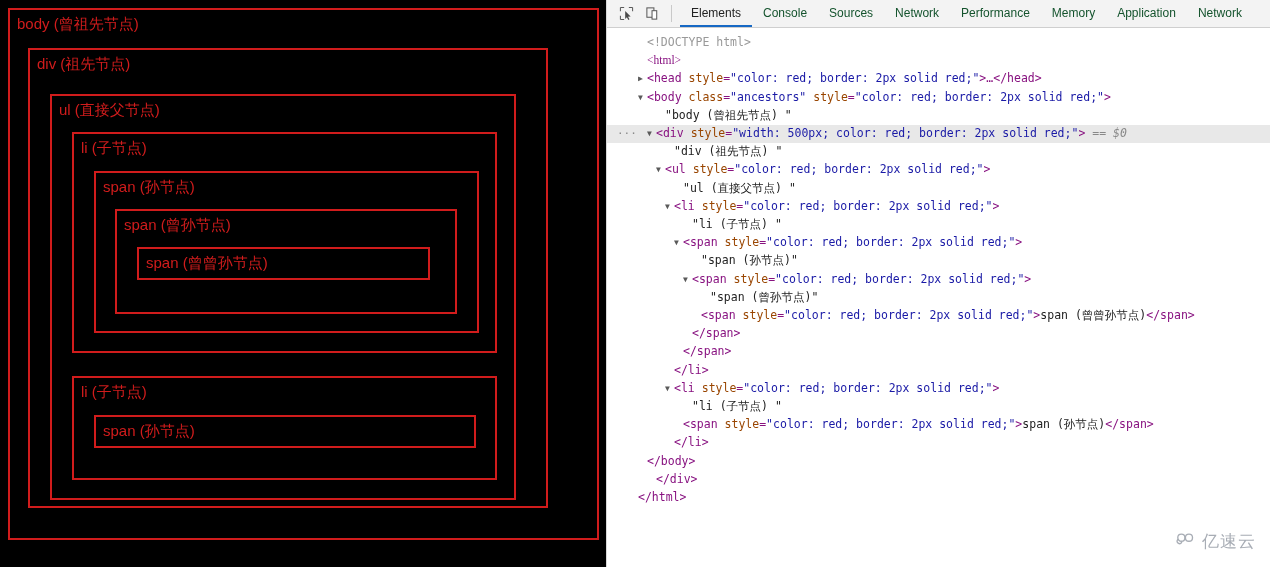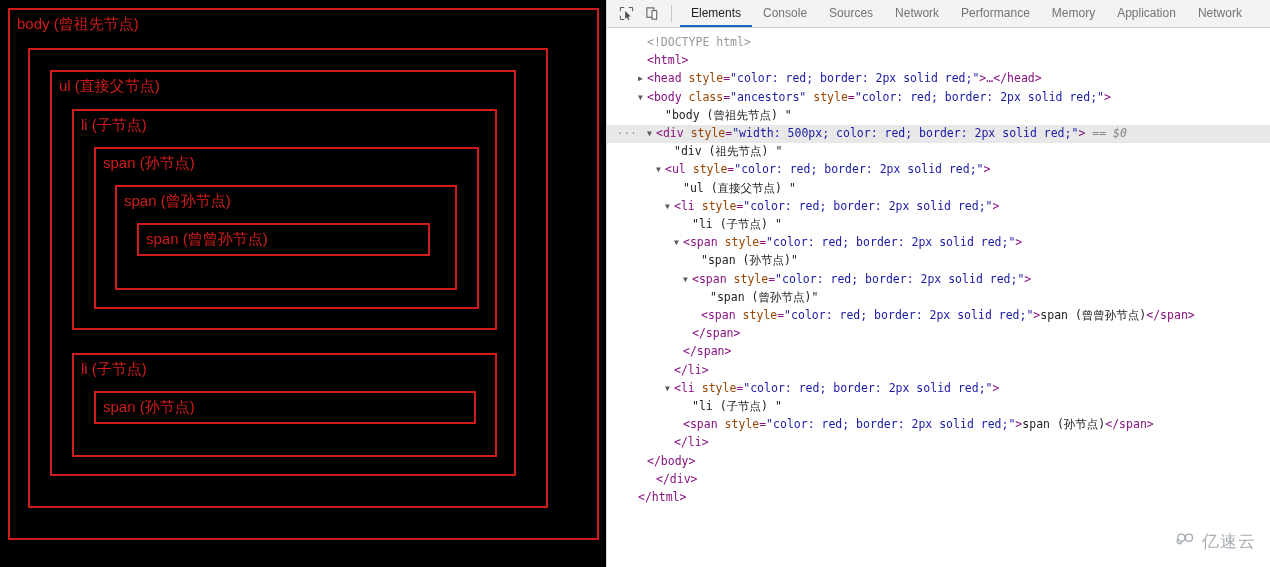--- a/index.html
+++ b/index.html
@@ -131,21 +131,21 @@
   }
   #dt-tabs {
     display: flex;
     align-items: stretch;
   }
   .dt-tab {
     display: flex;
     align-items: center;
     padding: 0 11px;
     font-size: 12px;
-    color: #737373;
+    color: #14532d;
     white-space: nowrap;
     cursor: pointer;
     border-bottom: 2px solid transparent;
     box-sizing: border-box;
   }
   .dt-tab.active {
     color: #222222;
     border-bottom-color: #1668c4;
   }
 
@@ -208,20 +208,21 @@
 </head>
 <body>
 
 <div id="app">
 
   <div id="page-pane">
     <div class="node" id="n-body">
       <span class="lbl">body (曾祖先节点)</span>
 
       <div class="node" id="n-div">
+        <span class="lbl">div (祖先节点)</span>
 
         <div class="node" id="n-ul">
           <span class="lbl">ul (直接父节点)</span>
 
           <div class="node" id="n-li1">
             <span class="lbl">li (子节点)</span>
 
             <div class="node" id="n-span1">
               <span class="lbl">span (孙节点)</span>
 
@@ -288,21 +289,21 @@
             <span>Application</span>
           </div>
           <div class="dt-tab">
             <span>Network</span>
           </div>
         </div>
     </div>
 
     <div id="dom-tree">
         <div class="dom-row"><span class="gutter"></span><span class="body" style="padding-left: 9px;"><span class="tri"> </span><span class="c-gray">&lt;!DOCTYPE html&gt;</span></span></div>
-        <div class="dom-row"><span class="gutter"></span><span class="body" style="padding-left: 9px;"><span class="tri"> </span><span class="c-tag">&lt;html&gt;</span></span></div>
+        <div class="dom-row"><span class="gutter"></span><span class="body" style="padding-left: 9px; font-family: Liberation Serif, serif;"><span class="tri"> </span><span class="c-tag">&lt;html&gt;</span></span></div>
         <div class="dom-row"><span class="gutter"></span><span class="body" style="padding-left: 9px;"><span class="tri">▶</span><span class="c-tag">&lt;head </span><span class="c-attr">style</span><span class="c-tag">=</span><span class="c-val">"color: red; border: 2px solid red;"</span><span class="c-tag">&gt;…&lt;/head&gt;</span></span></div>
         <div class="dom-row"><span class="gutter"></span><span class="body" style="padding-left: 9px;"><span class="tri">▼</span><span class="c-tag">&lt;body </span><span class="c-attr">class</span><span class="c-tag">=</span><span class="c-val">"ancestors"</span><span class="c-tag"> </span><span class="c-attr">style</span><span class="c-tag">=</span><span class="c-val">"color: red; border: 2px solid red;"</span><span class="c-tag">&gt;</span></span></div>
         <div class="dom-row"><span class="gutter"></span><span class="body" style="padding-left: 27px;"><span class="tri"> </span><span class="c-text">"body (曾祖先节点) "</span></span></div>
         <div class="dom-row sel"><span class="gutter">···</span><span class="body" style="padding-left: 18px;"><span class="tri">▼</span><span class="c-tag">&lt;div </span><span class="c-attr">style</span><span class="c-tag">=</span><span class="c-val">"width: 500px; color: red; border: 2px solid red;"</span><span class="c-tag">&gt;</span><span class="c-ref"> == $0</span></span></div>
         <div class="dom-row"><span class="gutter"></span><span class="body" style="padding-left: 36px;"><span class="tri"> </span><span class="c-text">"div (祖先节点) "</span></span></div>
         <div class="dom-row"><span class="gutter"></span><span class="body" style="padding-left: 27px;"><span class="tri">▼</span><span class="c-tag">&lt;ul </span><span class="c-attr">style</span><span class="c-tag">=</span><span class="c-val">"color: red; border: 2px solid red;"</span><span class="c-tag">&gt;</span></span></div>
         <div class="dom-row"><span class="gutter"></span><span class="body" style="padding-left: 45px;"><span class="tri"> </span><span class="c-text">"ul (直接父节点) "</span></span></div>
         <div class="dom-row"><span class="gutter"></span><span class="body" style="padding-left: 36px;"><span class="tri">▼</span><span class="c-tag">&lt;li </span><span class="c-attr">style</span><span class="c-tag">=</span><span class="c-val">"color: red; border: 2px solid red;"</span><span class="c-tag">&gt;</span></span></div>
         <div class="dom-row"><span class="gutter"></span><span class="body" style="padding-left: 54px;"><span class="tri"> </span><span class="c-text">"li (子节点) "</span></span></div>
         <div class="dom-row"><span class="gutter"></span><span class="body" style="padding-left: 45px;"><span class="tri">▼</span><span class="c-tag">&lt;span </span><span class="c-attr">style</span><span class="c-tag">=</span><span class="c-val">"color: red; border: 2px solid red;"</span><span class="c-tag">&gt;</span></span></div>

